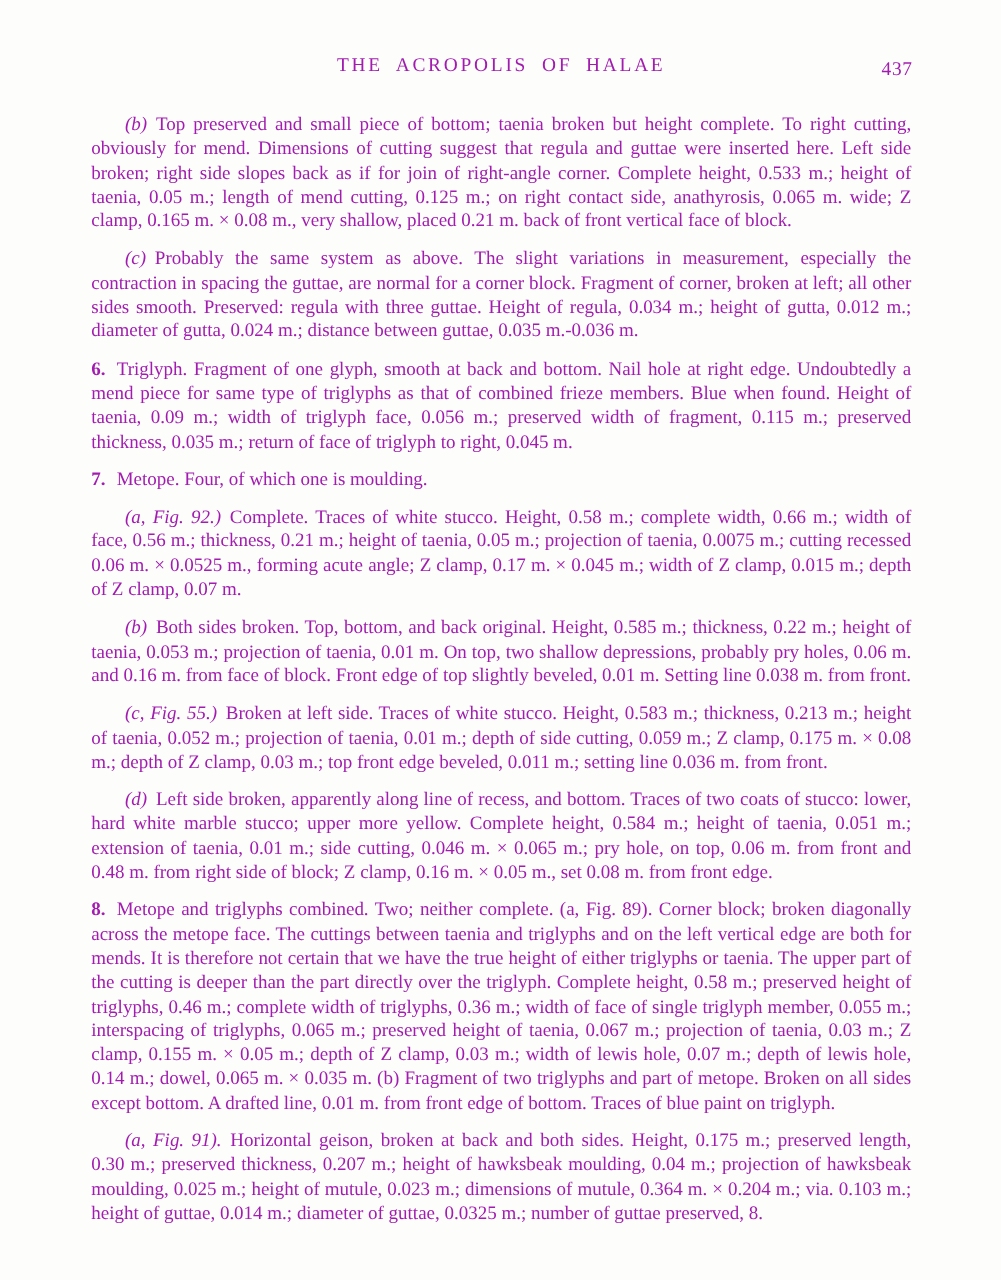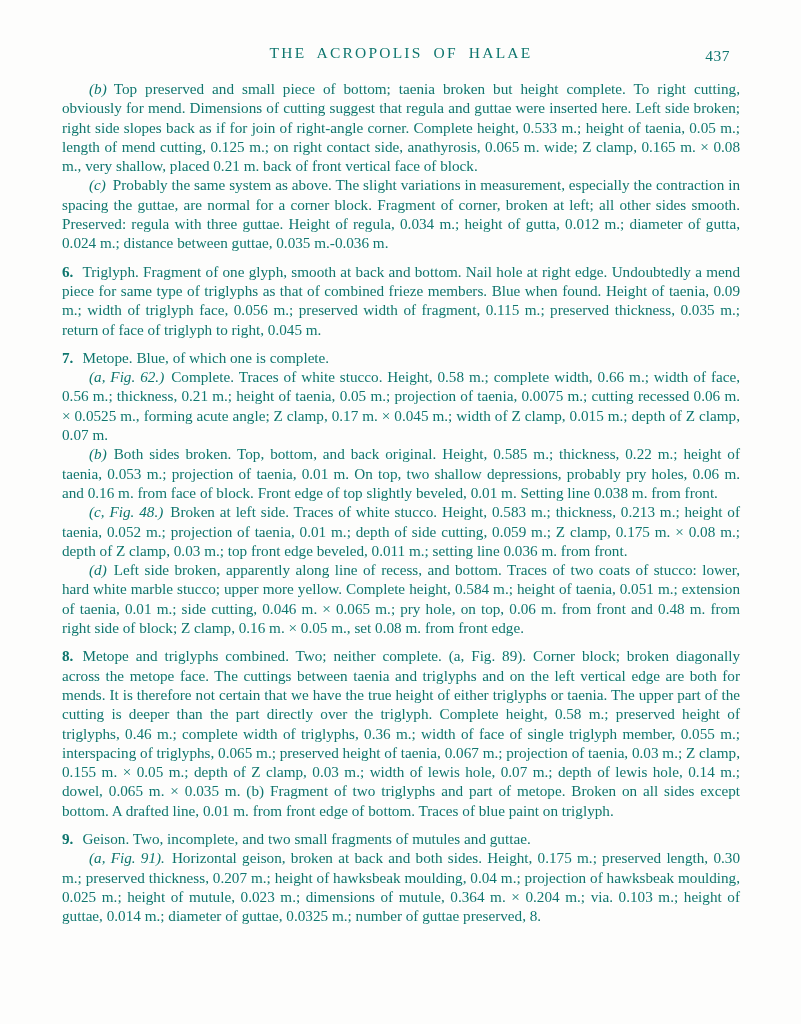--- a/index.html
+++ b/index.html
@@ -6,21 +6,21 @@
     margin: 0;
     padding: 0;
     background: #e8e8e8;
   }
   .page {
     position: relative;
     width: 801px;
     height: 1024px;
     margin: 0 auto;
     background: #fdfdfc;
-    color: #0f766e;
+    color: #a21caf;
     font-family: "Liberation Serif", "DejaVu Serif", serif;
     overflow: hidden;
   }
   .running-header {
     position: absolute;
     top: 44px;
     left: 62px;
     width: 678px;
     height: 22px;
     font-size: 15.5px;
@@ -40,21 +40,21 @@
   .text-body {
     position: absolute;
     top: 79px;
     left: 62px;
     width: 678px;
     font-size: 15.2px;
     line-height: 19.3px;
     text-align: justify;
   }
   p.para {
-    margin: 0;
+    margin: 11px;
     padding: 0;
   }
   p.sub {
     text-indent: 27px;
   }
   p.sect {
     margin-top: 9px;
     text-indent: 0;
   }
   .num {
@@ -77,30 +77,29 @@
   </div>
 
   <div class="text-body">
 
     <p class="para sub"><i class="lead">(b)</i><span>Top preserved and small piece of bottom; taenia broken but height complete. To right cutting, obviously for mend. Dimensions of cutting suggest that regula and guttae were inserted here. Left side broken; right side slopes back as if for join of right-angle corner. Complete height, 0.533 m.; height of taenia, 0.05 m.; length of mend cutting, 0.125 m.; on right contact side, anathyrosis, 0.065 m. wide; Z clamp, 0.165 m. × 0.08 m., very shallow, placed 0.21 m. back of front vertical face of block.</span></p>
 
     <p class="para sub"><i class="lead">(c)</i><span>Probably the same system as above. The slight variations in measurement, especially the contraction in spacing the guttae, are normal for a corner block. Fragment of corner, broken at left; all other sides smooth. Preserved: regula with three guttae. Height of regula, 0.034 m.; height of gutta, 0.012 m.; diameter of gutta, 0.024 m.; distance between guttae, 0.035 m.-0.036 m.</span></p>
 
     <p class="para sect"><b class="num">6.</b><span>Triglyph. Fragment of one glyph, smooth at back and bottom. Nail hole at right edge. Undoubtedly a mend piece for same type of triglyphs as that of combined frieze members. Blue when found. Height of taenia, 0.09 m.; width of triglyph face, 0.056 m.; preserved width of fragment, 0.115 m.; preserved thickness, 0.035 m.; return of face of triglyph to right, 0.045 m.</span></p>
 
-    <p class="para sect"><b class="num">7.</b><span>Metope. Blue, of which one is complete.</span></p>
+    <p class="para sect"><b class="num">7.</b><span>Metope. Four, of which one is moulding.</span></p>
 
-    <p class="para sub"><i class="lead">(a, Fig. 62.)</i><span>Complete. Traces of white stucco. Height, 0.58 m.; complete width, 0.66 m.; width of face, 0.56 m.; thickness, 0.21 m.; height of taenia, 0.05 m.; projection of taenia, 0.0075 m.; cutting recessed 0.06 m. × 0.0525 m., forming acute angle; Z clamp, 0.17 m. × 0.045 m.; width of Z clamp, 0.015 m.; depth of Z clamp, 0.07 m.</span></p>
+    <p class="para sub"><i class="lead">(a, Fig. 92.)</i><span>Complete. Traces of white stucco. Height, 0.58 m.; complete width, 0.66 m.; width of face, 0.56 m.; thickness, 0.21 m.; height of taenia, 0.05 m.; projection of taenia, 0.0075 m.; cutting recessed 0.06 m. × 0.0525 m., forming acute angle; Z clamp, 0.17 m. × 0.045 m.; width of Z clamp, 0.015 m.; depth of Z clamp, 0.07 m.</span></p>
 
     <p class="para sub"><i class="lead">(b)</i><span>Both sides broken. Top, bottom, and back original. Height, 0.585 m.; thickness, 0.22 m.; height of taenia, 0.053 m.; projection of taenia, 0.01 m. On top, two shallow depressions, probably pry holes, 0.06 m. and 0.16 m. from face of block. Front edge of top slightly beveled, 0.01 m. Setting line 0.038 m. from front.</span></p>
 
-    <p class="para sub"><i class="lead">(c, Fig. 48.)</i><span>Broken at left side. Traces of white stucco. Height, 0.583 m.; thickness, 0.213 m.; height of taenia, 0.052 m.; projection of taenia, 0.01 m.; depth of side cutting, 0.059 m.; Z clamp, 0.175 m. × 0.08 m.; depth of Z clamp, 0.03 m.; top front edge beveled, 0.011 m.; setting line 0.036 m. from front.</span></p>
+    <p class="para sub"><i class="lead">(c, Fig. 55.)</i><span>Broken at left side. Traces of white stucco. Height, 0.583 m.; thickness, 0.213 m.; height of taenia, 0.052 m.; projection of taenia, 0.01 m.; depth of side cutting, 0.059 m.; Z clamp, 0.175 m. × 0.08 m.; depth of Z clamp, 0.03 m.; top front edge beveled, 0.011 m.; setting line 0.036 m. from front.</span></p>
 
     <p class="para sub"><i class="lead">(d)</i><span>Left side broken, apparently along line of recess, and bottom. Traces of two coats of stucco: lower, hard white marble stucco; upper more yellow. Complete height, 0.584 m.; height of taenia, 0.051 m.; extension of taenia, 0.01 m.; side cutting, 0.046 m. × 0.065 m.; pry hole, on top, 0.06 m. from front and 0.48 m. from right side of block; Z clamp, 0.16 m. × 0.05 m., set 0.08 m. from front edge.</span></p>
 
     <p class="para sect"><b class="num">8.</b><span>Metope and triglyphs combined. Two; neither complete. (a, Fig. 89). Corner block; broken diagonally across the metope face. The cuttings between taenia and triglyphs and on the left vertical edge are both for mends. It is therefore not certain that we have the true height of either triglyphs or taenia. The upper part of the cutting is deeper than the part directly over the triglyph. Complete height, 0.58 m.; preserved height of triglyphs, 0.46 m.; complete width of triglyphs, 0.36 m.; width of face of single triglyph member, 0.055 m.; interspacing of triglyphs, 0.065 m.; preserved height of taenia, 0.067 m.; projection of taenia, 0.03 m.; Z clamp, 0.155 m. × 0.05 m.; depth of Z clamp, 0.03 m.; width of lewis hole, 0.07 m.; depth of lewis hole, 0.14 m.; dowel, 0.065 m. × 0.035 m. (b) Fragment of two triglyphs and part of metope. Broken on all sides except bottom. A drafted line, 0.01 m. from front edge of bottom. Traces of blue paint on triglyph.</span></p>
 
-    <p class="para sect"><b class="num">9.</b><span>Geison. Two, incomplete, and two small fragments of mutules and guttae.</span></p>
 
     <p class="para sub"><i class="lead">(a, Fig. 91).</i><span>Horizontal geison, broken at back and both sides. Height, 0.175 m.; preserved length, 0.30 m.; preserved thickness, 0.207 m.; height of hawksbeak moulding, 0.04 m.; projection of hawksbeak moulding, 0.025 m.; height of mutule, 0.023 m.; dimensions of mutule, 0.364 m. × 0.204 m.; via. 0.103 m.; height of guttae, 0.014 m.; diameter of guttae, 0.0325 m.; number of guttae preserved, 8.</span></p>
 
   </div>
 </div>
 
 </body></html>

